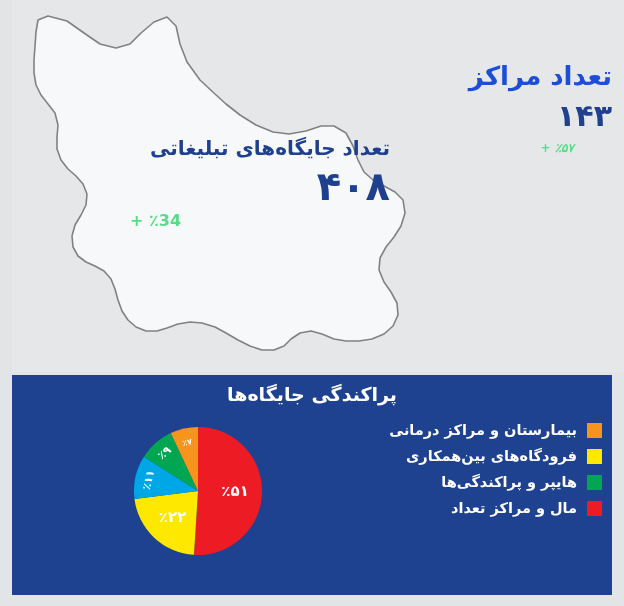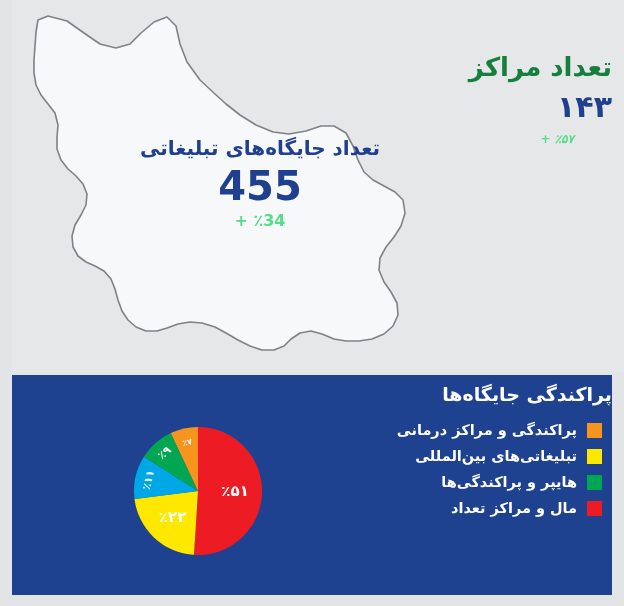--- a/index.html
+++ b/index.html
@@ -19,61 +19,61 @@
     background:#e6e7e9;
   }
   .map-wrap{
     position:absolute;left:0px;top:0px;width:430px;height:372px;
   }
   .map-wrap svg{display:block;width:430px;height:372px;}
 
   
   .stat-map{
     position:absolute;left:118px;top:136px;width:260px;
-    text-align:center;direction:rtl;
+    direction:rtl;
   }
   .stat-map .stat-label{
     font-size:20px;font-weight:bold;color:#1f3f8f;
     letter-spacing:0px;line-height:1.25;white-space:nowrap;
   }
   .stat-map .stat-value{
     font-size:40px;font-weight:bold;color:#1f3f8f;
     line-height:1.15;margin-top:2px;
   }
   .stat-map .stat-delta{
     font-size:16px;font-weight:bold;color:#55dd88;
     line-height:1.2;margin-top:2px;direction:ltr;
   }
 
   
   .stat-right{
     position:absolute;left:408px;top:50px;width:192px;
     text-align:right;direction:rtl;padding-right:8px;
   }
   .stat-right .stat-label{
-    font-size:26px;font-weight:bold;color:#15803d;
-    line-height:1.35;white-space:nowrap;
+    font-size:26px;font-weight:bold;color:#1d4ed8;
+    line-height:1.35;white-space:nowrap;margin-top:9px;
   }
   .stat-right .stat-value{
     font-size:30px;font-weight:bold;color:#1f3f8f;
     line-height:1.3;margin-top:2px;
   }
   .stat-right .stat-delta{
     font-size:12px;font-weight:bold;color:#55dd88;
     line-height:1.3;margin-top:6px;margin-right:38px;direction:ltr;text-align:right;font-style:italic;
   }
 
   
   .panel{
     position:absolute;left:12px;top:375px;width:600px;height:220px;
     background:#1f4290;
   }
   .panel-title{
     position:absolute;top:8px;left:0;width:600px;
-    text-align:right;direction:rtl;
+    text-align:center;direction:rtl;
     color:#ffffff;font-size:19px;font-weight:bold;
   }
   .chart-area{
     position:absolute;left:0;top:40px;width:600px;height:180px;
   }
   .pie-holder{
     position:absolute;left:118px;top:8px;width:136px;height:136px;
   }
   .pie-holder svg{display:block;width:136px;height:136px;}
   .slice-label{
@@ -117,21 +117,21 @@
              L166,324 L155,328 L145,331 L134,331 L124,327 L116,320 L110,311
              L106,300 L103,289 L99,279 L92,271 L83,266 L74,262 L66,256
              L61,247 L60,236 L63,225 L69,215 L74,205 L75,194 L71,184
              L64,176 L56,169 L49,160 L45,149 L45,137 L46,125 L43,113
              L36,104 L29,95 L24,85 L22,73 L22,60 L23,46 L24,32 Z" fill="#f7f8f9" stroke="#7f8285" stroke-width="1.6" stroke-linejoin="round" stroke-linecap="round"></path>
       </svg>
     </div>
 
     <div class="stat-map">
       <div class="stat-label">تعداد جایگاه‌های تبلیغاتی</div>
-      <div class="stat-value">455</div>
+      <div class="stat-value">۴۰۸</div>
       <div class="stat-delta">+ ٪34</div>
     </div>
 
     <div class="stat-right">
       <div class="stat-label">تعداد مراکز</div>
       <div class="stat-value">۱۴۳</div>
       <div class="stat-delta">+ ٪۵۷</div>
     </div>
 
   </div>
@@ -153,25 +153,25 @@
             <path d="M 68 68 L 13.96 33.71 A 64 64 0 0 1 40.75 10.09 Z" fill="#00a651"></path>
             <text x="34.14" y="33.59" text-anchor="middle" class="slice-label" font-size="11" transform="rotate(318.6 34.14 29.59)">٪۹</text>
             <path d="M 68 68 L 40.75 10.09 A 64 64 0 0 1 68.00 4.00 Z" fill="#f7941e"></path>
             <text x="56.83" y="22.03" text-anchor="middle" class="slice-label" font-size="8" transform="rotate(347.40000000000003 56.83 18.03)">٪۷</text>
           </svg>
       </div>
 
       <div class="legend" id="legend">
           <div class="legend-row">
             <span class="legend-swatch" style="background: rgb(247, 148, 30);"></span>
-            <span class="legend-text">پراکندگی و مراکز درمانی</span>
+            <span class="legend-text">بیمارستان و مراکز درمانی</span>
           </div>
           <div class="legend-row">
             <span class="legend-swatch" style="background: rgb(255, 232, 0);"></span>
-            <span class="legend-text">تبلیغاتی‌های بین‌المللی</span>
+            <span class="legend-text">فرودگاه‌های بین‌همکاری</span>
           </div>
           <div class="legend-row">
             <span class="legend-swatch" style="background: rgb(0, 166, 81);"></span>
             <span class="legend-text">هایپر و پراکندگی‌ها</span>
           </div>
           <div class="legend-row">
             <span class="legend-swatch" style="background: rgb(237, 28, 36);"></span>
             <span class="legend-text">مال و مراکز تعداد</span>
           </div>
         </div>

